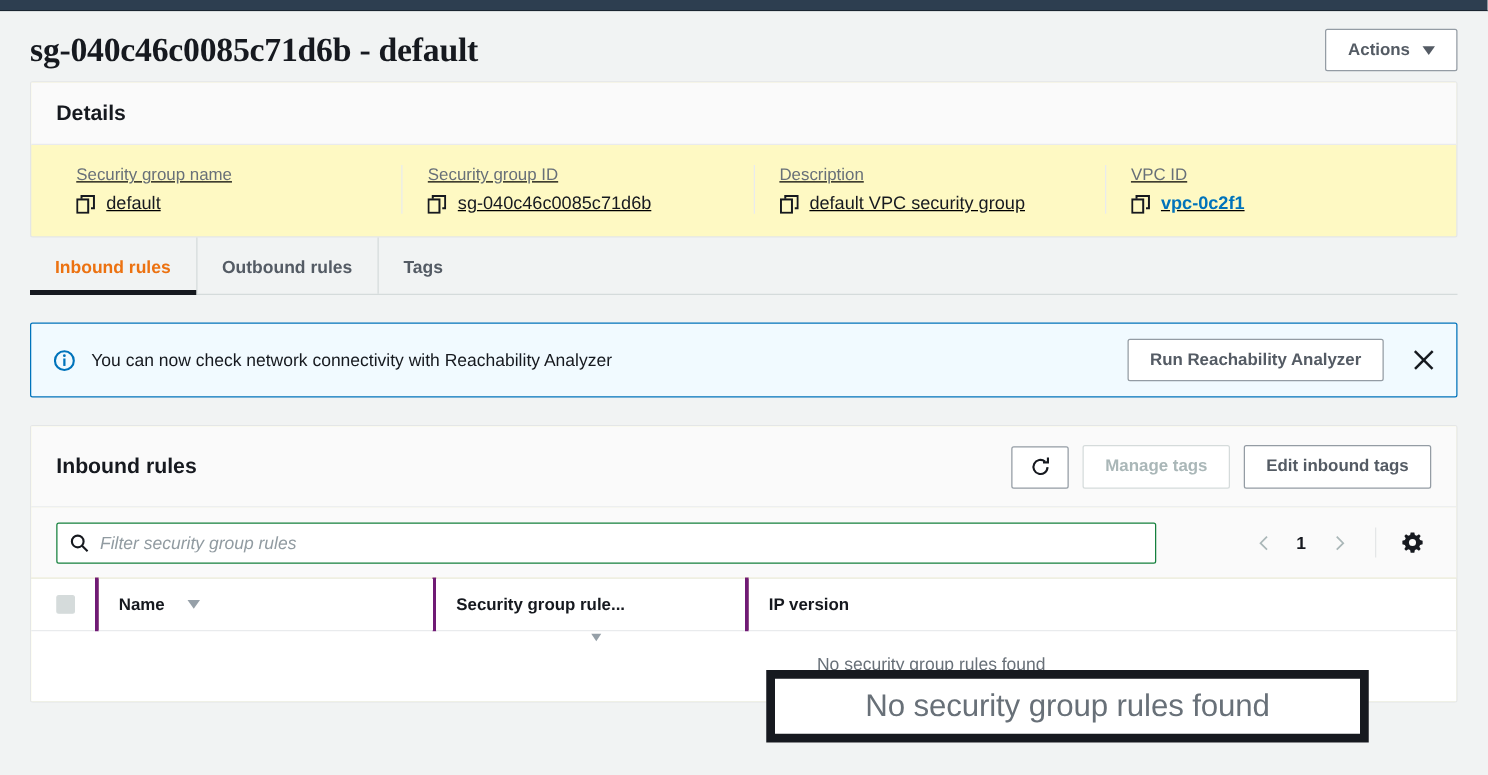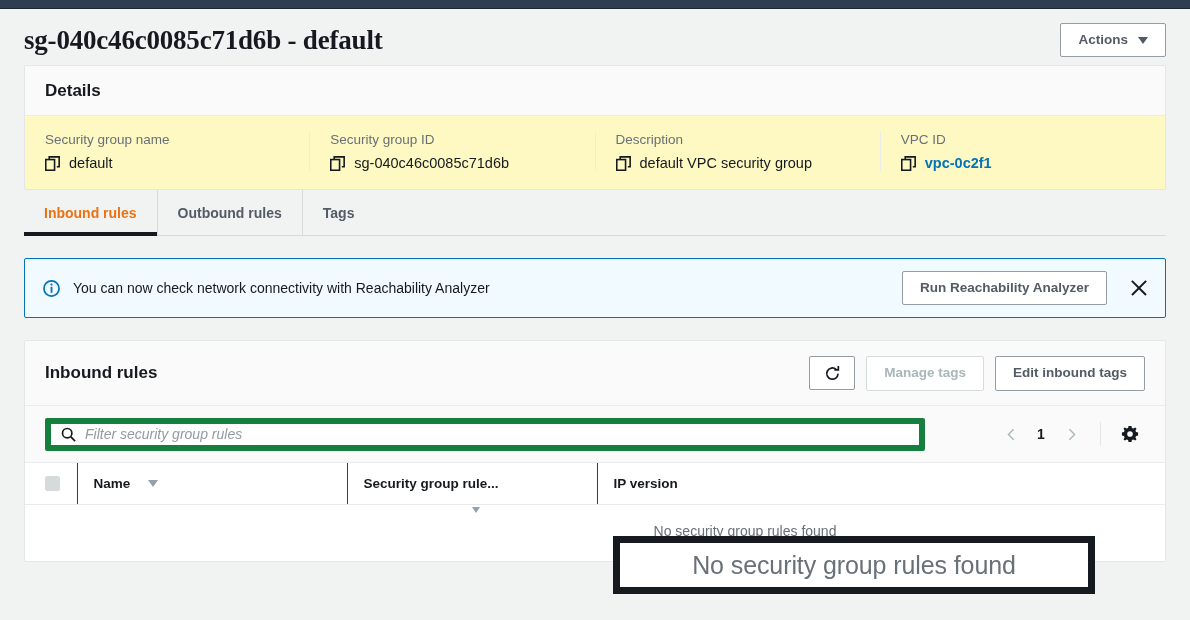--- a/index.html
+++ b/index.html
@@ -63,21 +63,21 @@
   }
   .card-header {
     display: flex; align-items: center; justify-content: space-between;
     padding: 15px 20px 14px 20px;
     border-bottom: 1px solid #e9ebed;
     background: #fafafa;
   }
   .card-title { font-size: 17px; font-weight: bold; color: #16191f; }
 
   
-  .details-body { display: flex; padding: 16px 0 18px 0; }
+  .details-body { display: flex; padding: 16px 0 18px 16px; text-decoration: underline; }
   .detail-col {
     flex: 1; padding: 0 20px;
     border-right: 1px solid #e9ebed;
   }
   .detail-col:last-child { border-right: none; }
   .detail-label { font-size: 13.5px; color: #687078; margin-bottom: 8px; }
   .detail-value {
     display: flex; align-items: center; gap: 9px;
     font-size: 14.5px; color: #16191f;
   }
@@ -125,40 +125,40 @@
   }
   .close-x::before, .close-x::after {
     content: ""; position: absolute; top: 9px; left: 0;
     width: 20px; height: 1.8px; background: #16191f;
   }
   .close-x::before { transform: rotate(45deg); }
   .close-x::after { transform: rotate(-45deg); }
 
   
   .rules-card { margin-top: 22px; position: relative; }
-  .rules-header-actions { display: flex; align-items: flex-start; gap: 11px; }
+  .rules-header-actions { display: flex; align-items: flex-end; gap: 11px; }
   .icon-btn {
     width: 46px; height: 34px;
     display: flex; align-items: center; justify-content: center;
     background: #fff; border: 1px solid #949ca4; border-radius: 2px;
     cursor: pointer;
   }
 
   .filter-row {
     display: flex; align-items: center; justify-content: space-between;
     padding: 12px 20px 11px 20px;
     background: #fafafa;
     gap: 14px;
   }
   .search-box {
     flex: 1; max-width: 880px;
     height: 33px;
     display: flex; align-items: center; gap: 9px;
     background: #fff;
-    border: 6px solid #15803d; border-radius: 2px;
+    border: 1px solid #15803d; border-radius: 2px;
     padding: 0 10px;
   }
   .search-input {
     border: none; outline: none; flex: 1;
     font-family: "Liberation Sans", sans-serif;
     font-size: 14px; font-style: italic;
     color: #16191f; background: transparent;
   }
   .search-input::placeholder { color: #919ba1; font-style: italic; }
 
@@ -191,21 +191,21 @@
     white-space: nowrap;
     position: relative;
   }
   .th-inner { display: flex; align-items: center; gap: 18px; }
   .col-check { width: 52px; padding-left: 20px !important; }
   .hdr-checkbox {
     width: 15px; height: 15px;
     background: #d5dbdb; border: 1px solid #d5dbdb; border-radius: 2px;
     display: block; cursor: pointer;
   }
-  .col-div { border-left: 1px solid #701a75; }
+  .col-div { border-left: 3px solid #701a75; }
   .sort-tri {
     width: 0; height: 0;
     border-left: 5px solid transparent;
     border-right: 5px solid transparent;
     border-top: 7px solid #96a0a8;
   }
   .sort-tri.small {
     position: absolute; left: 50%; bottom: -9px;
     border-left-width: 4px; border-right-width: 4px; border-top-width: 6px;
   }

